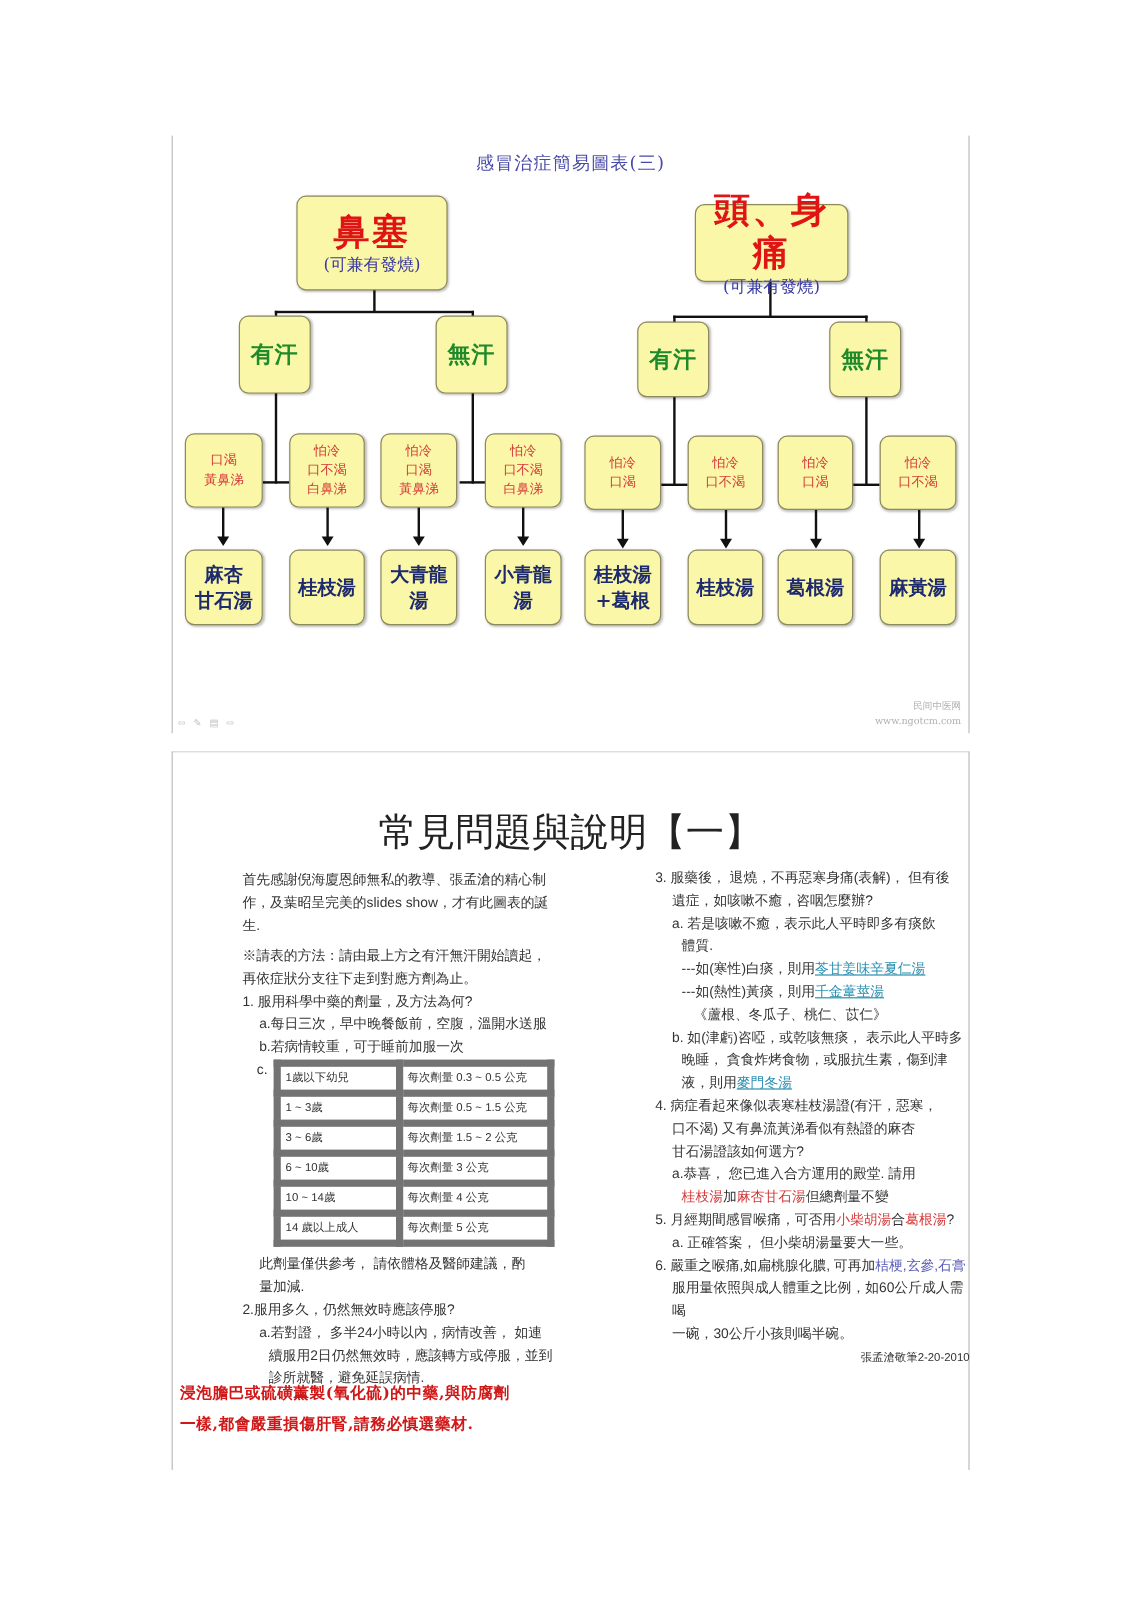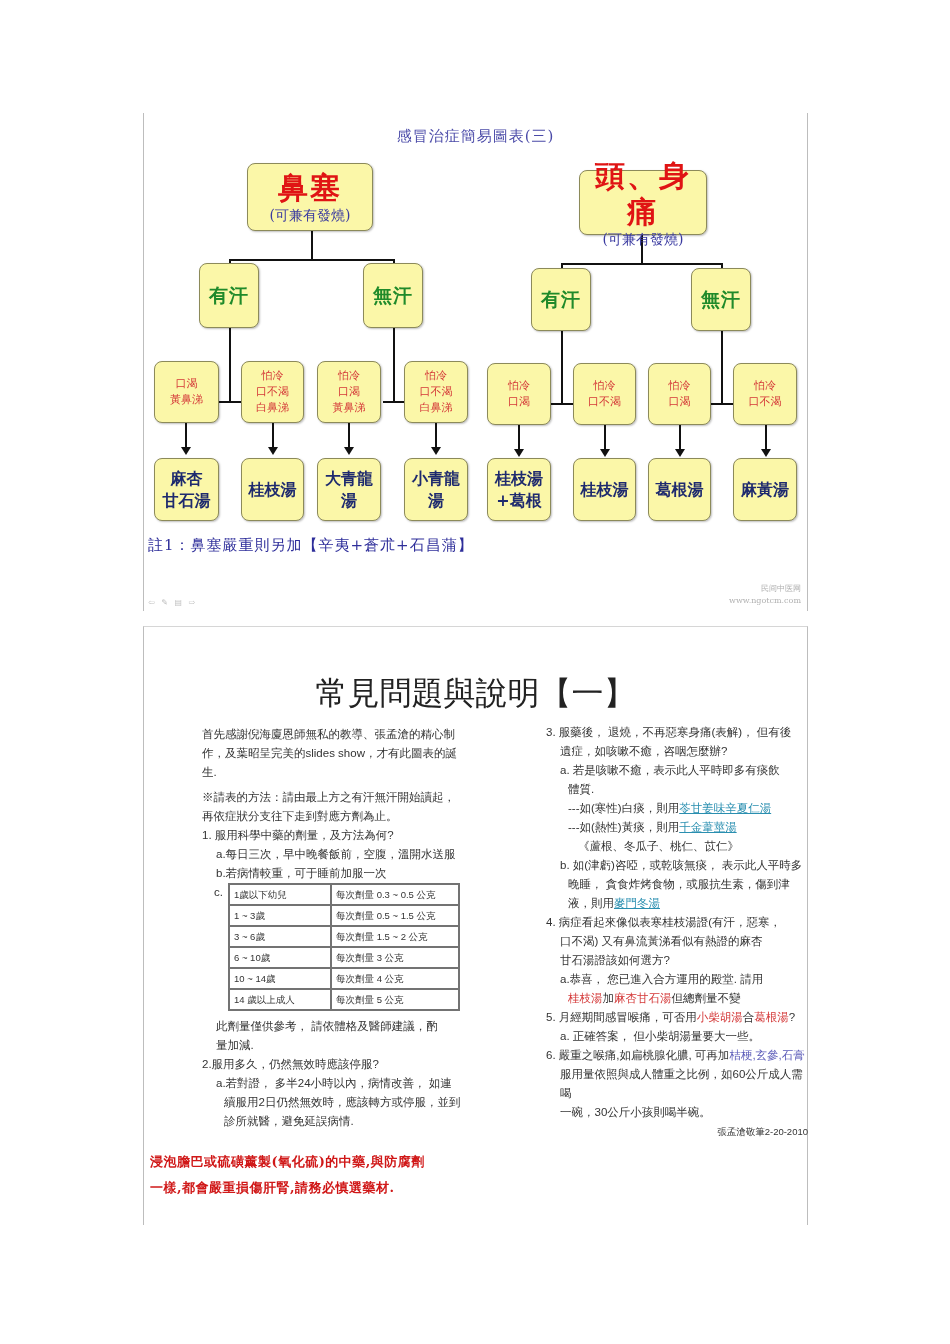--- a/index.html
+++ b/index.html
@@ -44,21 +44,21 @@
   .col p { margin: 0; }
   .ind1 { padding-left: 14px; }
   .ind2 { padding-left: 22px; }
   .ind3 { padding-left: 32px; }
   .link { color: #2a8fb0; text-decoration: underline; }
   .red { color: #d43838; }
   .blue { color: #5a5ab8; }
   .gap { height: 6px; }
 
   table.dose { border-collapse: collapse; border: 2px solid #222; font-size: 9.5px; margin-left: 0; }
-  table.dose td { border: 2px solid #737373; height: 19px; padding: 0 4px; color: #333; }
+  table.dose td { border: 6px solid #737373; height: 19px; padding: 0 4px; color: #333; }
   table.dose td:first-child { width: 92px; }
   table.dose td:last-child { width: 118px; }
   .tbl-wrap { position: relative; padding-left: 26px; }
   .tbl-label { position: absolute; left: 12px; top: 0; }
 
   .warning { position: absolute; left: 6px; top: 522px; color: #d01818; font-size: 13px;
              font-weight: bold; line-height: 26px; letter-spacing: 0.5px; }
   .sig { text-align: right; font-size: 9.5px; }
 </style>
 </head>
@@ -78,21 +78,21 @@
 
   <div class="line" style="left:497px;top:113px;width:2px;height:38px;"></div>
   <div class="line" style="left:417px;top:150px;width:162px;height:2px;"></div>
   <div class="line" style="left:417px;top:150px;width:2px;height:8px;"></div>
   <div class="line" style="left:577px;top:150px;width:2px;height:8px;"></div>
   <div class="line" style="left:417px;top:217px;width:2px;height:75px;"></div>
   <div class="line" style="left:577px;top:217px;width:2px;height:75px;"></div>
   <div class="line" style="left:407px;top:290px;width:22px;height:2px;"></div>
   <div class="line" style="left:567px;top:290px;width:22px;height:2px;"></div>
 
-  <div class="node root" style="left:103px;top:50px;width:126px;height:68px;">
+  <div class="node root" style="left:103px;top:50px;width:126px;height:79px;">
     <span class="main">鼻塞</span>
     <span class="sub">(可兼有發燒)</span>
   </div>
 
   <div class="node root" style="left:435px;top:57px;width:128px;height:65px;">
     <span class="main">頭、身痛</span>
     <span class="sub">(可兼有發燒)</span>
   </div>
 
   <div class="node sweat" style="left:55px;top:150px;width:60px;height:65px;">
@@ -177,21 +177,20 @@
     <span>桂枝湯</span>
   </div>
   <div class="node rx" style="left:504px;top:345px;width:63px;height:63px;">
     <span>葛根湯</span>
   </div>
   <div class="node rx" style="left:589px;top:345px;width:64px;height:63px;">
     <span>麻黃湯</span>
   </div>
 
   <div class="notes">
-    <div>註1：鼻塞嚴重則另加【辛夷+蒼朮+石昌蒲】</div>
   </div>
 
   <div class="slide-ctrl">⇦ ✎ ▤ ⇨</div>
   <div class="watermark">
     <div>民间中医网</div>
     <div>www.ngotcm.com</div>
   </div>
 </div>
 
 <div class="slide" id="slide2">

